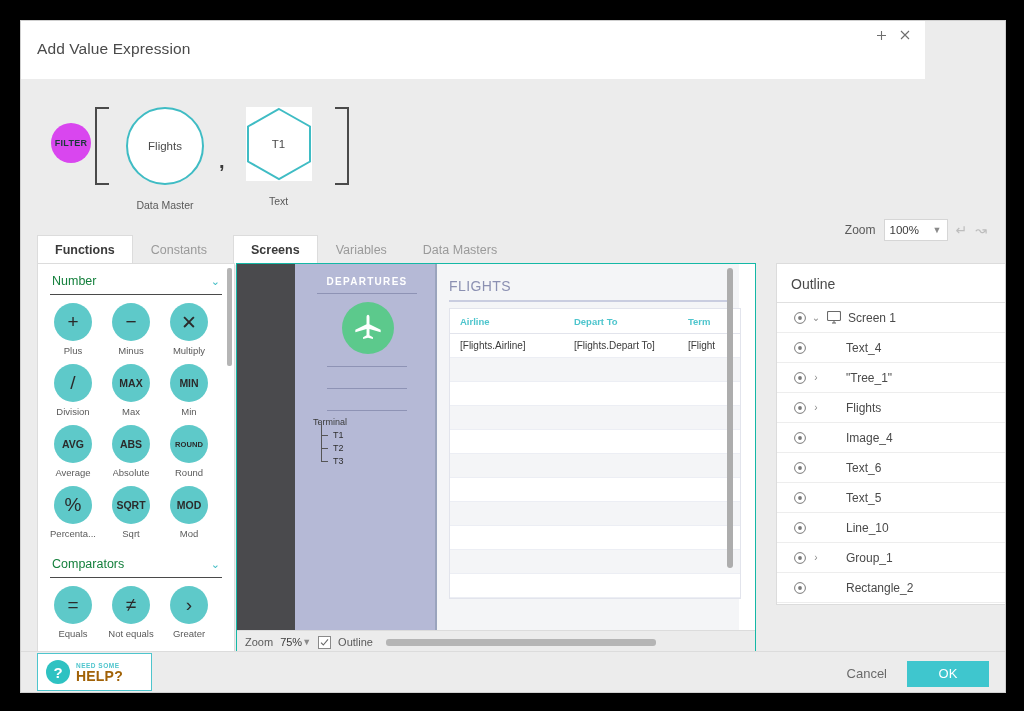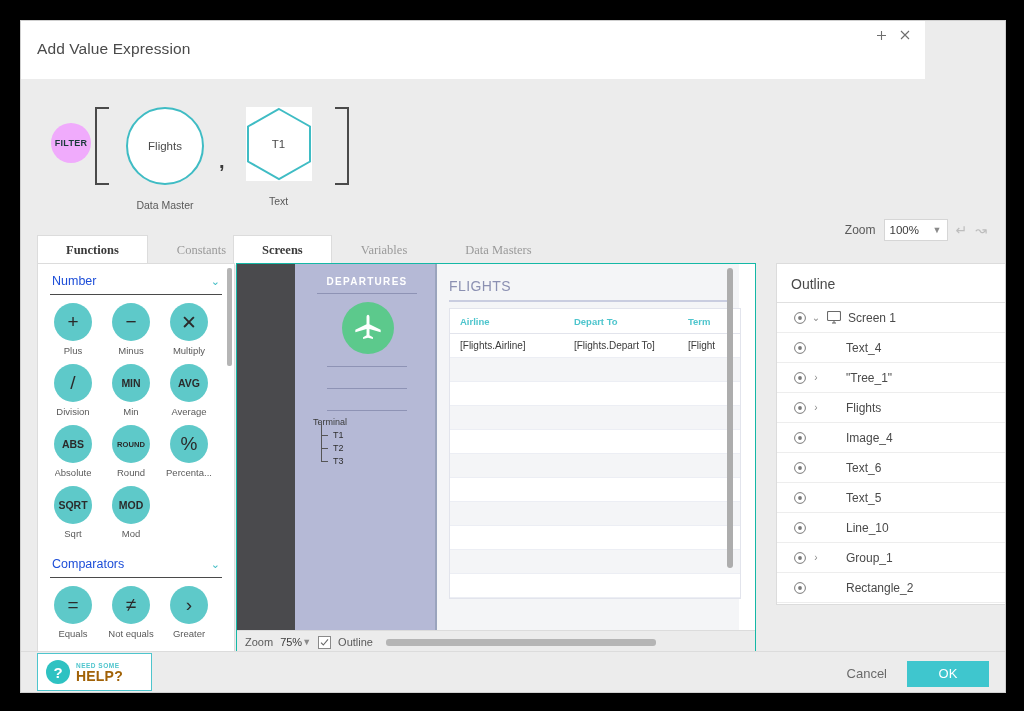--- a/index.html
+++ b/index.html
@@ -31,21 +31,21 @@
     color:#6e6e6e;font-size:14px;line-height:1;cursor:pointer;
   }
   .win-btn svg{display:block;}
 
   
   .expr-area{
     position:absolute;left:0;top:58px;width:984px;height:156px;background:#ececec;
   }
   .expr-row{position:absolute;left:20px;top:12px;display:flex;align-items:flex-start;}
   .chip-filter{
-    width:40px;height:40px;border-radius:50%;background:#f0abfc;
+    width:40px;height:40px;border-radius:50%;background:#d946ef;
     display:flex;align-items:center;justify-content:center;
     color:#1b3a3a;font-size:9px;font-weight:bold;letter-spacing:.3px;
     margin-top:32px;margin-left:10px;
   }
   .bracket{
     width:12px;height:74px;border:2px solid #4a4a4a;border-right:none;
     margin:0 4px;margin-top:16px;
   }
   .bracket.right{border:2px solid #4a4a4a;border-left:none;}
   .node-wrap{display:flex;flex-direction:column;align-items:center;width:104px;}
@@ -78,43 +78,43 @@
   }
   .zoom-select .cv{margin-left:5px;color:#8a8a8a;font-size:9px;}
   .arrow-btn{color:#bdbdbd;font-size:14px;cursor:pointer;line-height:1;}
 
   
   .tabbar{position:absolute;left:0;top:214px;width:984px;height:28px;}
   .tabgroup{position:absolute;display:flex;}
   .tabgroup.left{left:16px;}
   .tabgroup.right{left:212px;}
   .tab{
-    height:28px;padding:0 28px;display:flex;align-items:center;
+    height:28px;padding:0 17px;display:flex;align-items:center;
     font-size:12.5px;color:#9a9a9a;background:transparent;cursor:pointer;
-    border:1px solid transparent;border-bottom:none;font-family:Liberation Serif, serif;
+    border:1px solid transparent;border-bottom:none;
   }
   .tab.active{
     background:#fff;color:#3a3a3a;font-weight:bold;
     border-color:#dcdcdc;border-bottom:1px solid #fff;
   }
 
   
   .panels{position:absolute;left:0;top:242px;width:984px;height:388px;}
 
   
   .fn-panel{
     position:absolute;left:16px;top:0;width:196px;height:388px;
     background:#fff;border:1px solid #dcdcdc;overflow:hidden;
   }
   .fn-scroll{position:absolute;left:0;top:0;width:196px;height:388px;}
   .fn-section-head{
     display:flex;align-items:center;justify-content:space-between;
     padding:10px 14px 6px 14px;
   }
-  .fn-section-title{font-size:12.5px;color:#1d4ed8;}
+  .fn-section-title{font-size:12.5px;color:#15803d;}
   .fn-chev{color:#3fbcc4;font-size:11px;}
   .fn-rule{height:1px;background:#4a4a4a;margin:0 12px 6px 12px;}
   .fn-grid{display:flex;flex-wrap:wrap;padding:2px 6px 0 6px;}
   .fn-item{width:58px;display:flex;flex-direction:column;align-items:center;margin-bottom:8px;cursor:pointer;}
   .fn-circle{
     width:38px;height:38px;border-radius:50%;background:#5ec9c9;
     display:flex;align-items:center;justify-content:center;
     color:#2b2b2b;font-weight:bold;
   }
   .fn-circle.t10{font-size:10.5px;}
@@ -327,20 +327,24 @@
               </div>
               <div class="fn-item">
                 <div class="fn-circle big">✕</div>
                 <div class="fn-name">Multiply</div>
               </div>
               <div class="fn-item">
                 <div class="fn-circle big">/</div>
                 <div class="fn-name">Division</div>
               </div>
               <div class="fn-item">
+                <div class="fn-circle t10">MAX</div>
+                <div class="fn-name">Max</div>
+              </div>
+              <div class="fn-item">
                 <div class="fn-circle t10">MIN</div>
                 <div class="fn-name">Min</div>
               </div>
               <div class="fn-item">
                 <div class="fn-circle t10">AVG</div>
                 <div class="fn-name">Average</div>
               </div>
               <div class="fn-item">
                 <div class="fn-circle t10">ABS</div>
                 <div class="fn-name">Absolute</div>

